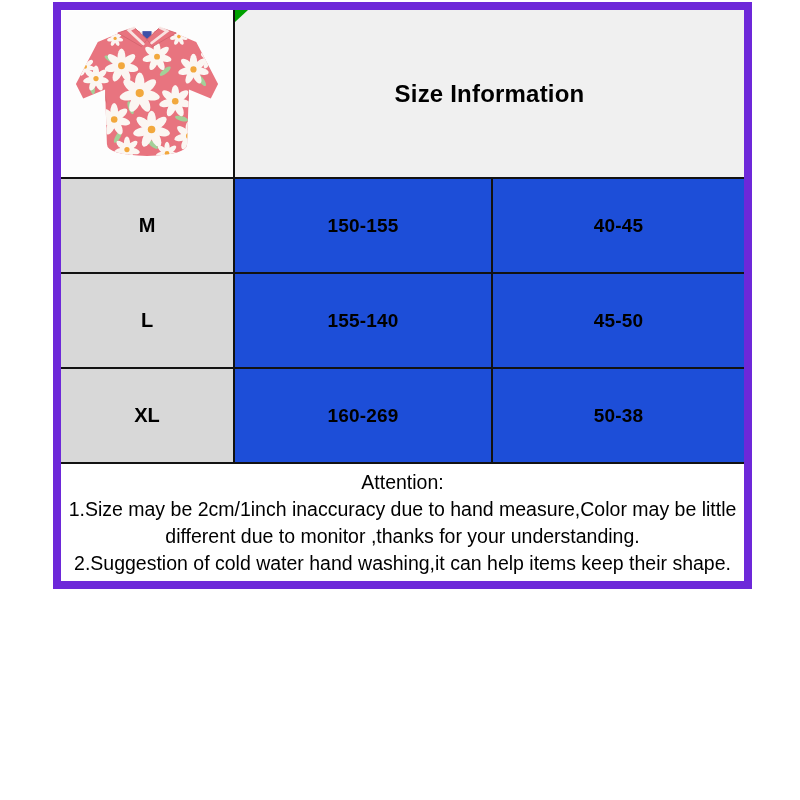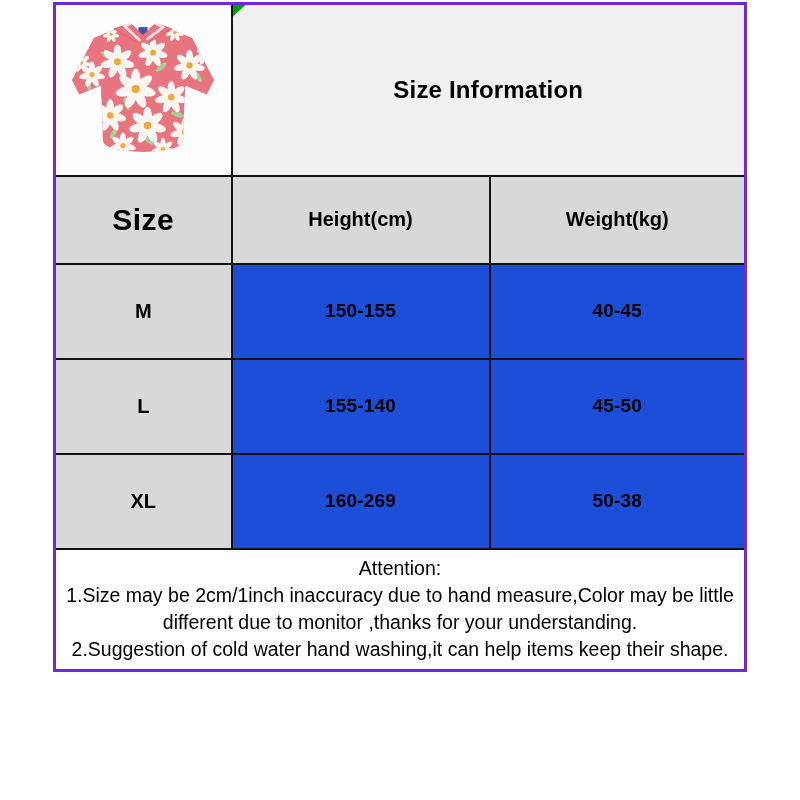--- a/index.html
+++ b/index.html
@@ -28,21 +28,21 @@
     table-layout: fixed;
   }
   table.size-table td {
     border: 2px solid #121212;
     text-align: center;
     vertical-align: middle;
     padding: 0;
     overflow: hidden;
   }
   table.size-table {
-    border: 3px solid #6d28d9;
+    border: 8px solid #6d28d9;
   }
   col.c-size   { width: 177px; }
   col.c-height { width: 258px; }
   col.c-weight { width: 256px; }
 
   tr.row-top      { height: 172px; }
   tr.row-headers  { height: 88px; }
   tr.row-data     { height: 95px; }
   tr.row-note     { height: 122px; }
 
@@ -177,25 +177,20 @@
             <path d="M104 12 L112 16 L95 29" fill="none" stroke="#fbf6f2" stroke-width="3" stroke-linecap="round" opacity="0.85"></path>
           </svg>
         </div>
       </td>
       <td class="title-cell" colspan="2">
         <span class="corner-marker"></span>
         <span>Size Information</span>
       </td>
     </tr>
 
-    <tr class="row-headers">
-      <td class="col-header size-head">Size</td>
-      <td class="col-header">Height(cm)</td>
-      <td class="col-header">Weight(kg)</td>
-    </tr>
 
     <tr class="row-data">
       <td class="size-label">M</td>
       <td class="value-cell">150-155</td>
       <td class="value-cell">40-45</td>
     </tr>
     <tr class="row-data">
       <td class="size-label">L</td>
       <td class="value-cell">155-140</td>
       <td class="value-cell">45-50</td>

